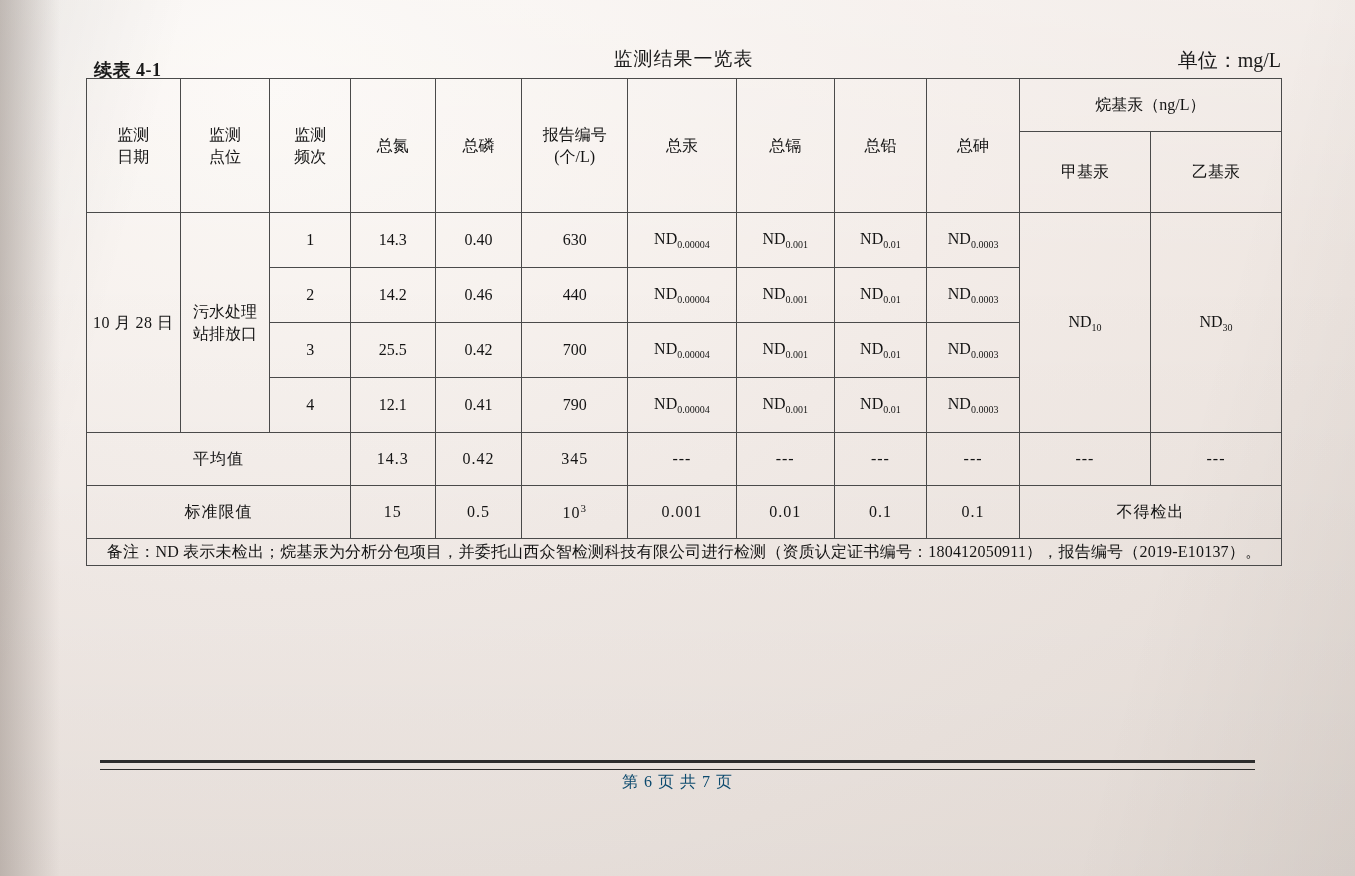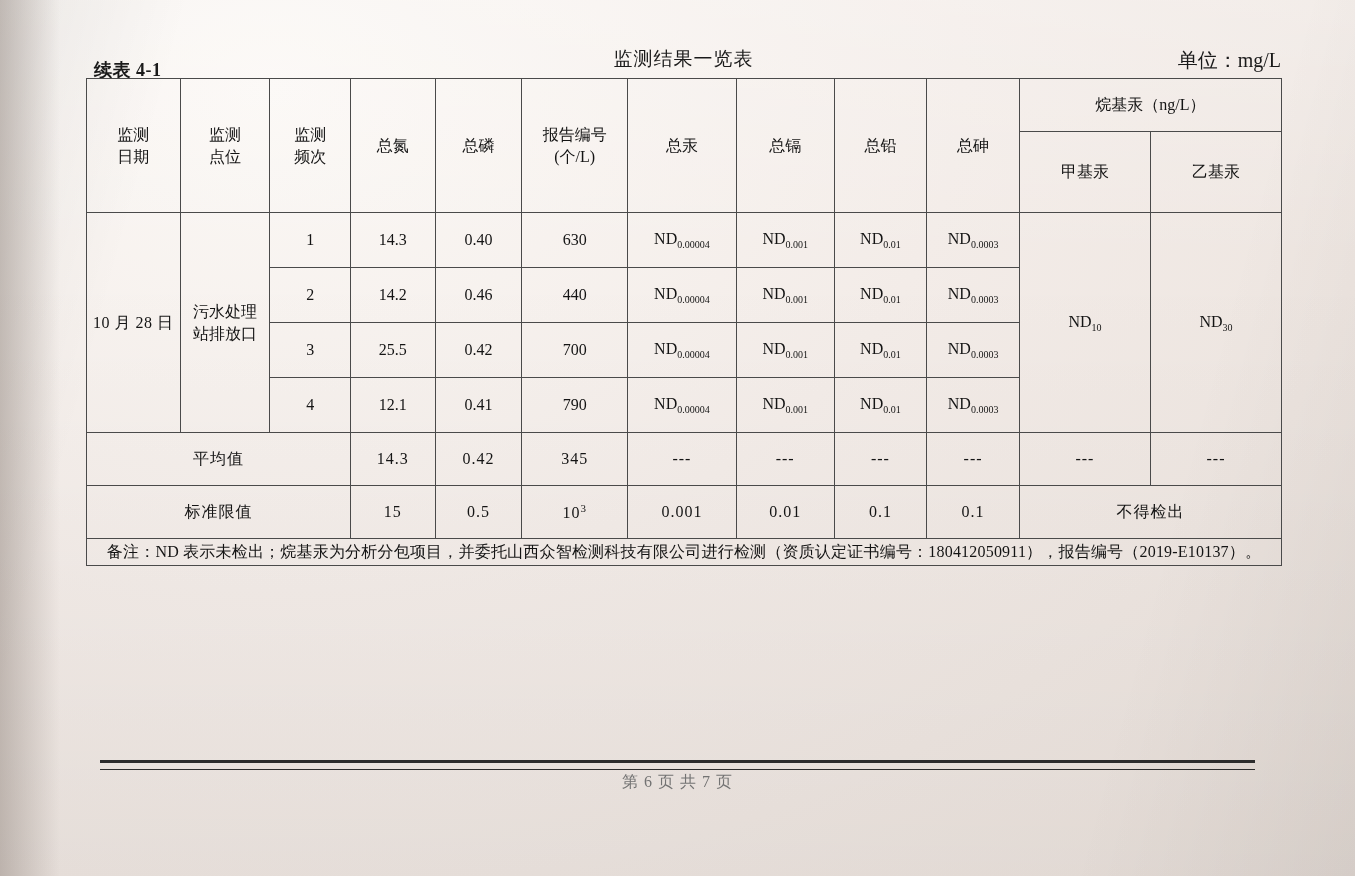--- a/index.html
+++ b/index.html
@@ -139,21 +139,21 @@
     height: 6px;
     border-top: 3px solid #2c2c2c;
     border-bottom: 1px solid #2c2c2c;
   }
   .pagenum {
     position: absolute;
     left: 0; right: 0;
     top: 772px;
     text-align: center;
     font-size: 16px;
-    color: #737373;
+    color: #0c4a6e;
     letter-spacing: 1px;
   }
 </style>
 </head>
 <body>
 
 <div id="paper"></div>
 <div class="sheet-shadow-left"></div>
 
 <div id="doc">

